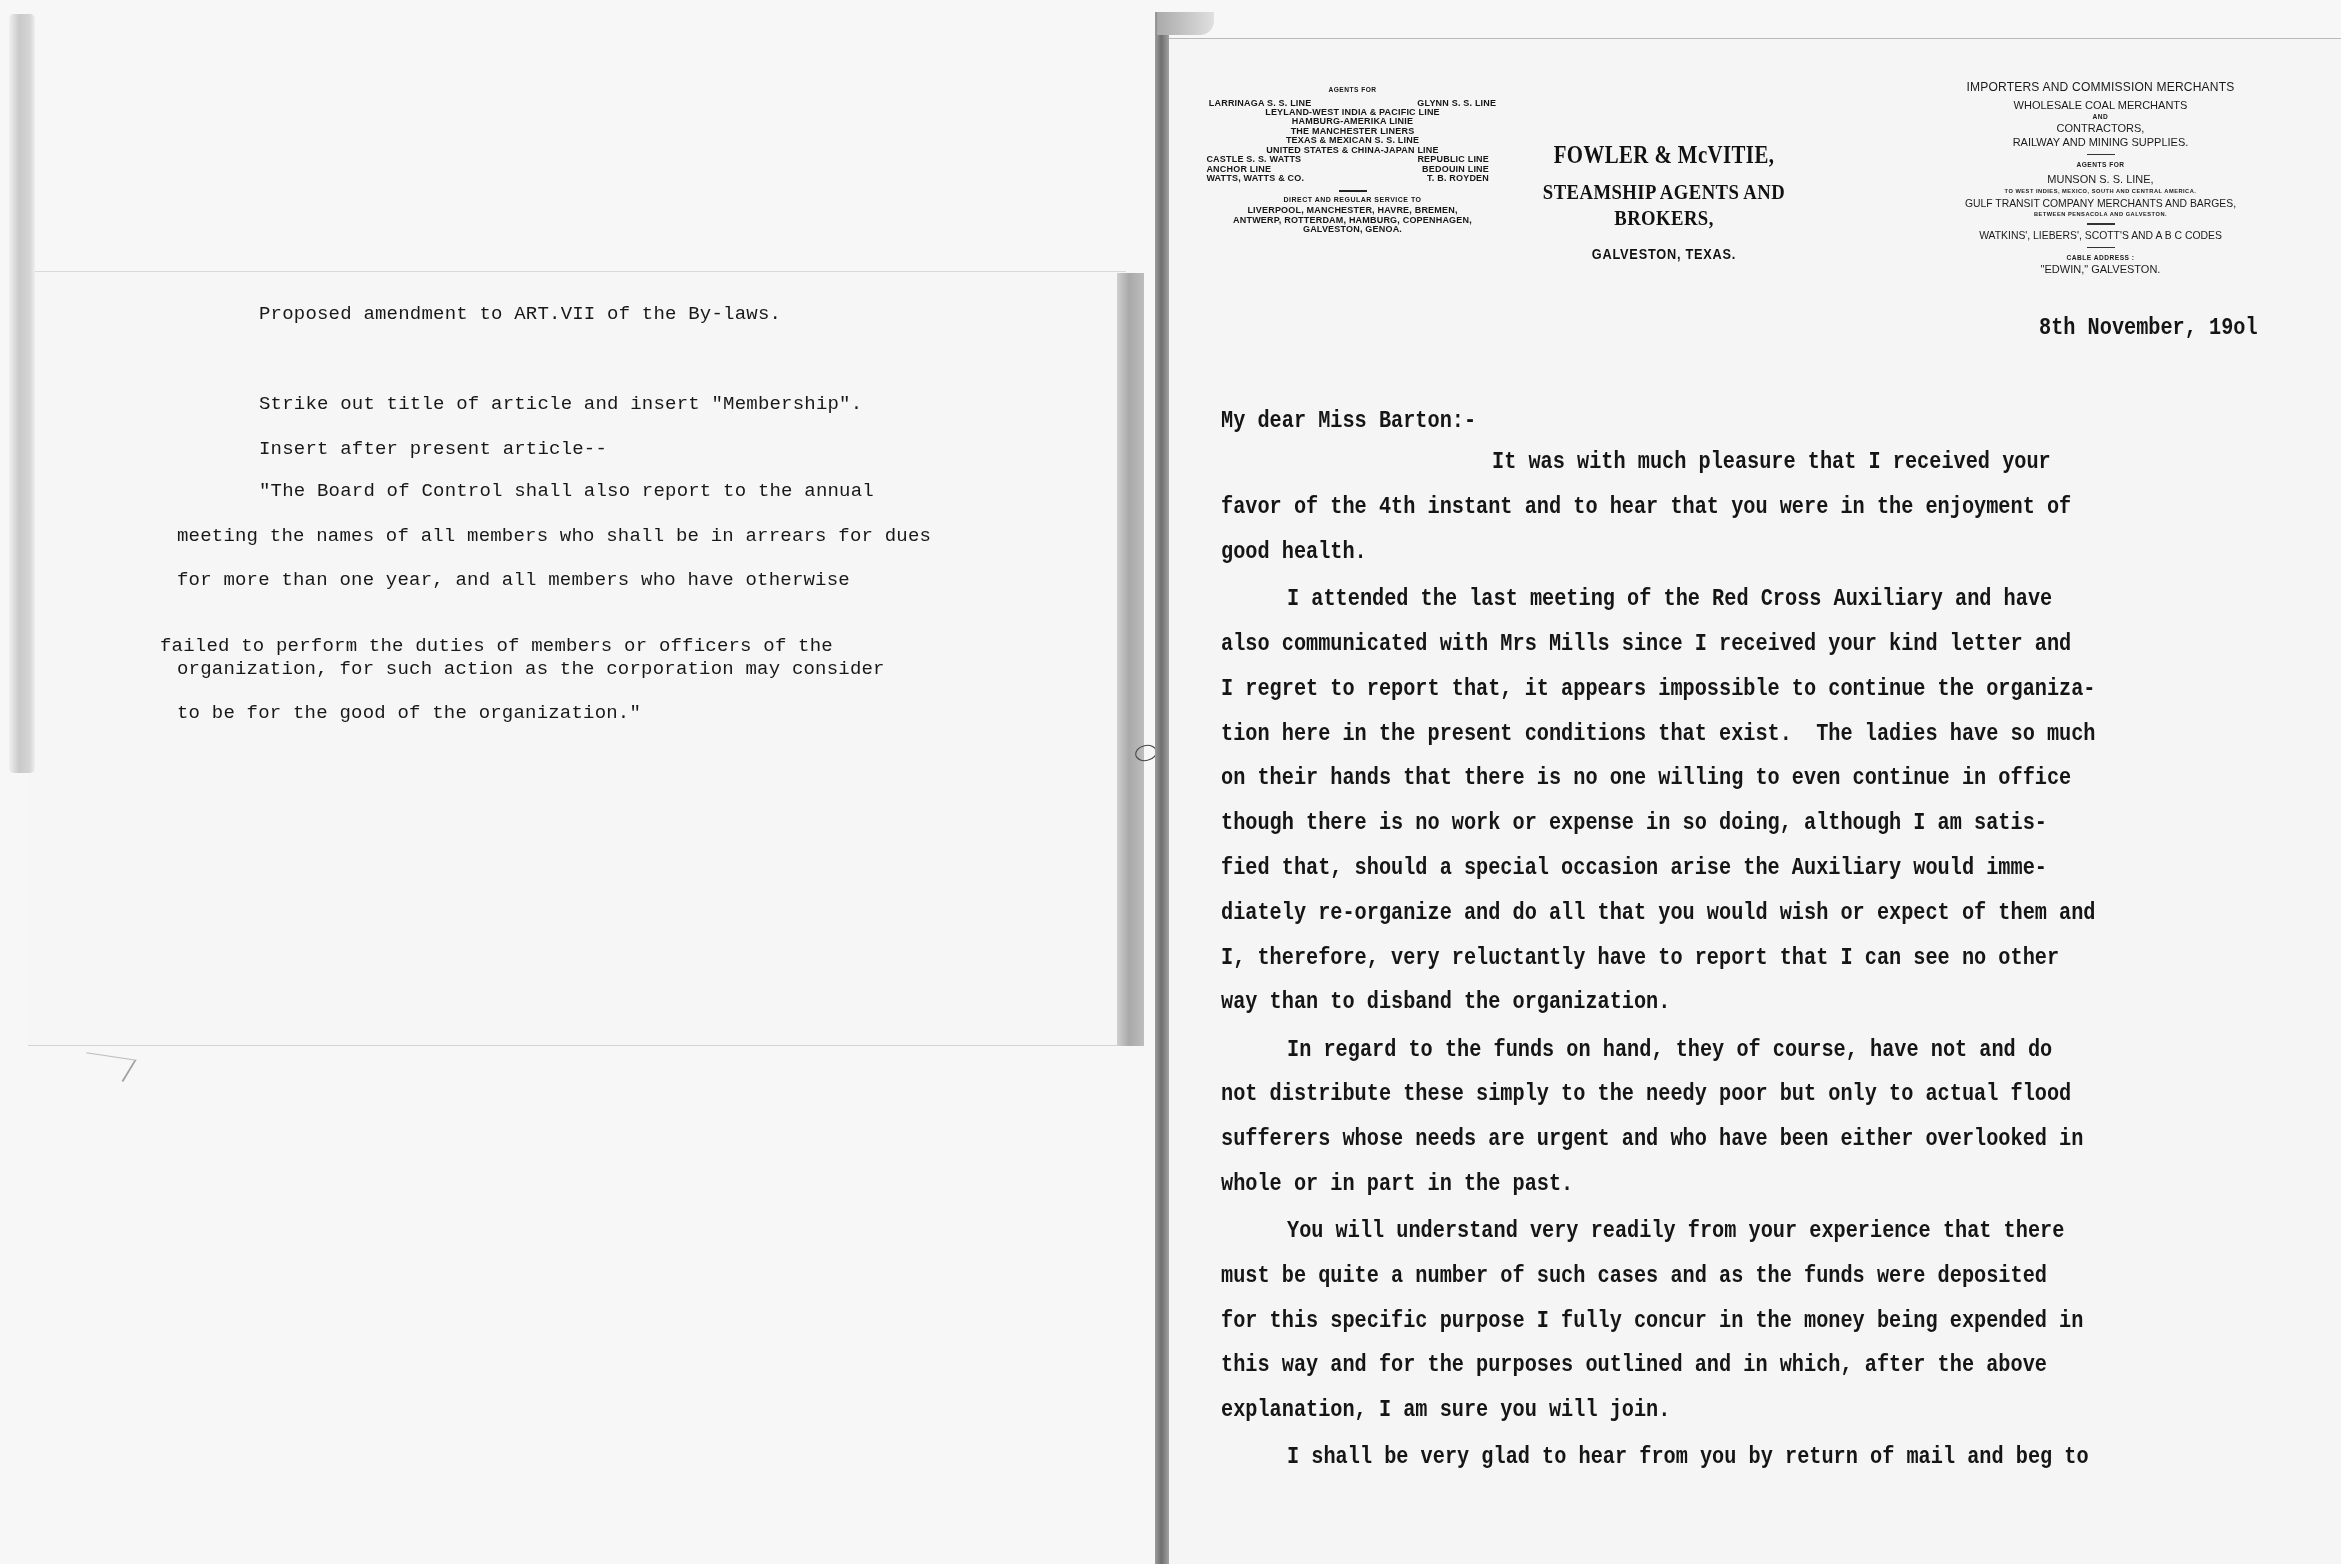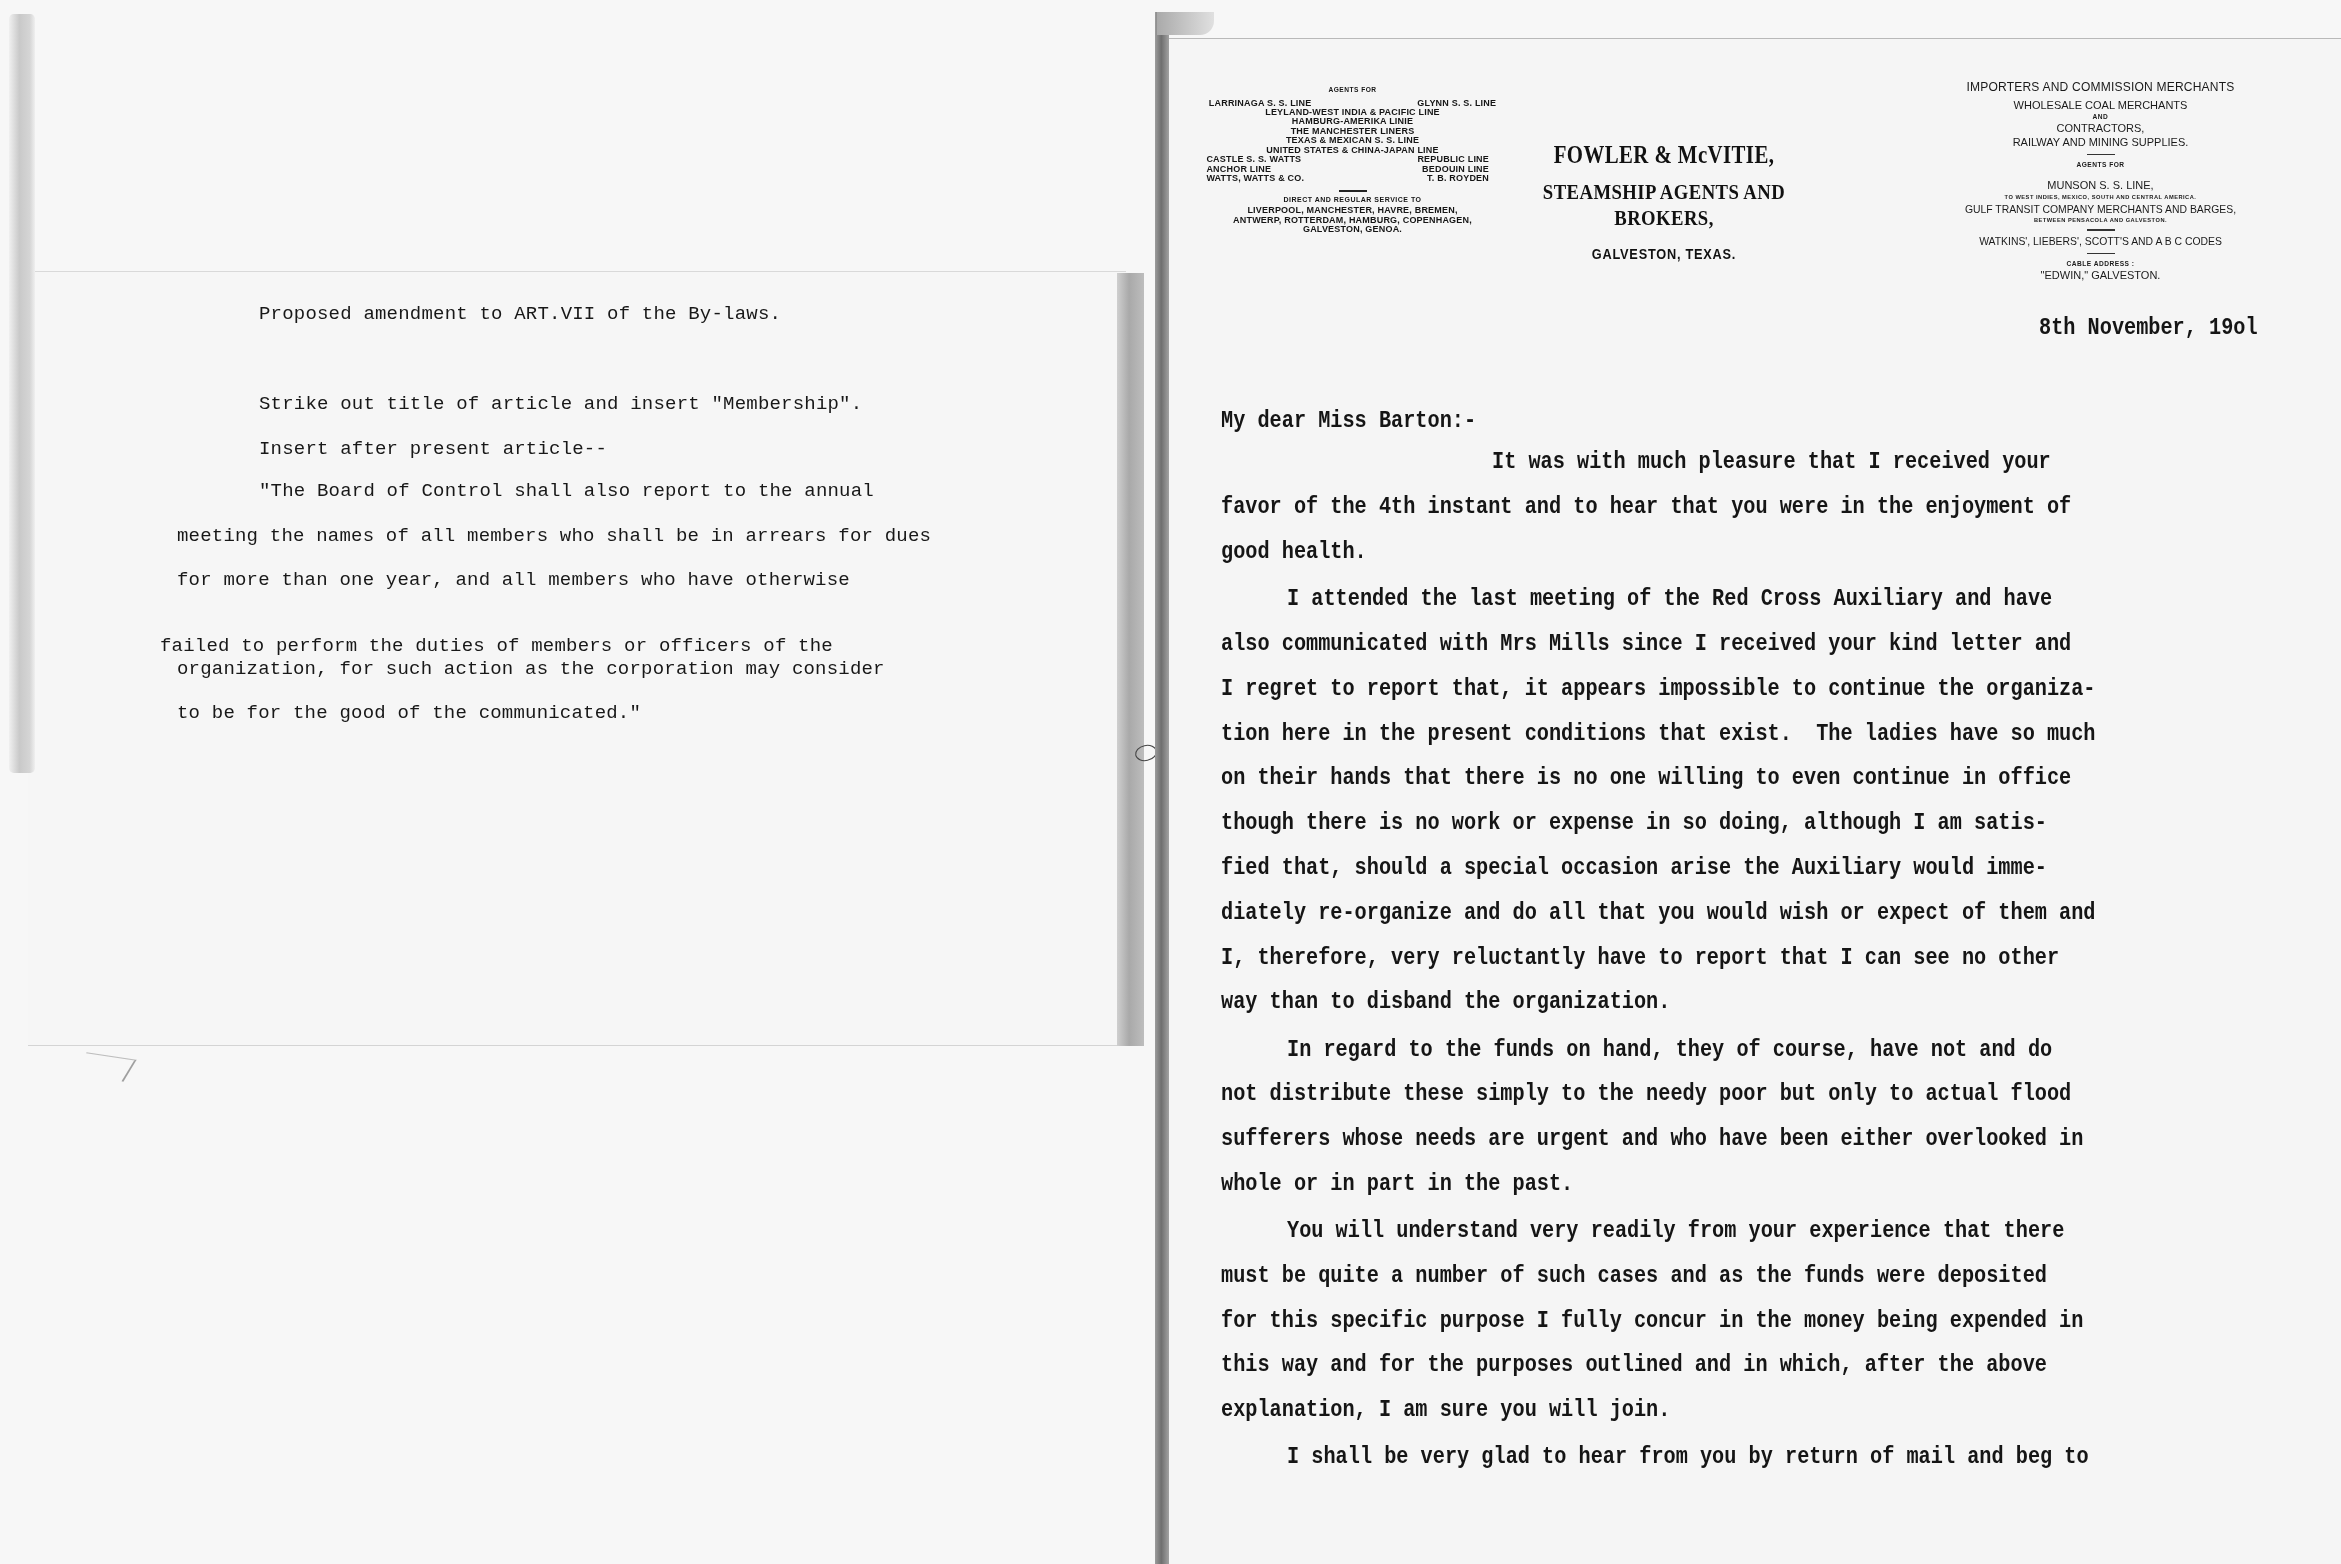--- a/index.html
+++ b/index.html
@@ -93,21 +93,21 @@
 <div class="circle-mark"></div>
 
 <div class="typed" style="left:259px; top:305px;">Proposed amendment to ART.VII of the By-laws.</div>
 <div class="typed" style="left:259px; top:395px;">Strike out title of article and insert "Membership".</div>
 <div class="typed" style="left:259px; top:440px;">Insert after present article--</div>
 <div class="typed" style="left:259px; top:482px;">"The Board of Control shall also report to the annual</div>
 <div class="typed" style="left:177px; top:527px;">meeting the names of all members who shall be in arrears for dues</div>
 <div class="typed" style="left:177px; top:571px;">for more than one year, and all members who have otherwise</div>
 <div class="typed" style="left:160px; top:616px;margin-top:21px;">failed to perform the duties of members or officers of the</div>
 <div class="typed" style="left:177px; top:660px;">organization, for such action as the corporation may consider</div>
-<div class="typed" style="left:177px; top:704px;">to be for the good of the communicated."</div>
+<div class="typed" style="left:177px; top:704px;">to be for the good of the organization."</div>
 
 <div class="right-sheet"></div>
 <div class="right-edge"></div>
 <div class="right-edge-top"></div>
 
 <div class="lh" style="left:1197px; top:87px; width:311px;">
   <span class="lh-small" style="display:block;font-size:6.6px;margin-bottom:4.7px;">AGENTS FOR</span>
   <div class="two-col lh-list" style="padding:0 11.8px;align-items:center;">
     <span>LARRINAGA S. S. LINE</span>
     <span>GLYNN S. S. LINE</span>
@@ -143,21 +143,21 @@
 </div>
 
 <div class="right-block">
   <span class="rb-big">IMPORTERS AND COMMISSION MERCHANTS</span>
   <span class="rb-med">WHOLESALE COAL MERCHANTS</span>
   <span class="rb-tiny">AND</span>
   <span class="rb-med" style="margin-top:1.9px">CONTRACTORS,</span>
   <span class="rb-med" style="margin-top:1.9px">RAILWAY AND MINING SUPPLIES.</span>
   <span class="rb-rule"></span>
   <span class="rb-tiny">AGENTS FOR</span>
-  <span class="rb-med" style="margin-top:11px">MUNSON S. S. LINE,</span>
+  <span class="rb-med" style="margin-top:5px">MUNSON S. S. LINE,</span>
   <span class="rb-tiny" style="font-size:5.7px">TO WEST INDIES, MEXICO, SOUTH AND CENTRAL AMERICA.</span>
   <span class="rb-med" style="font-size:10.4px;margin-top:3.8px">GULF TRANSIT COMPANY MERCHANTS AND BARGES,</span>
   <span class="rb-tiny" style="font-size:5.7px">BETWEEN PENSACOLA AND GALVESTON.</span>
   <span class="rb-rule"></span>
   <span class="rb-med" style="font-size:10.4px;margin-top:0">WATKINS', LIEBERS', SCOTT'S AND A B C CODES</span>
   <span class="rb-rule"></span>
   <span class="rb-tiny">CABLE ADDRESS :</span>
   <span class="rb-med" style="margin-top:1.9px">"EDWIN," GALVESTON.</span>
 </div>
 

